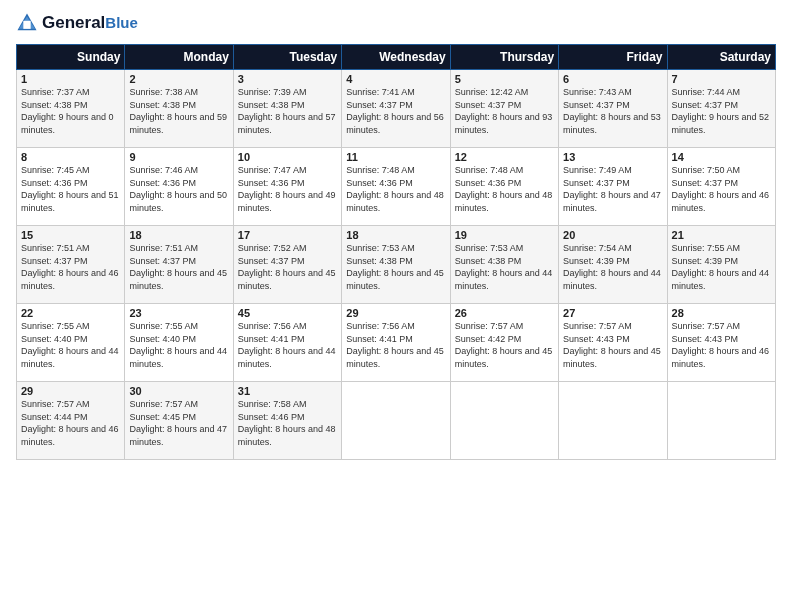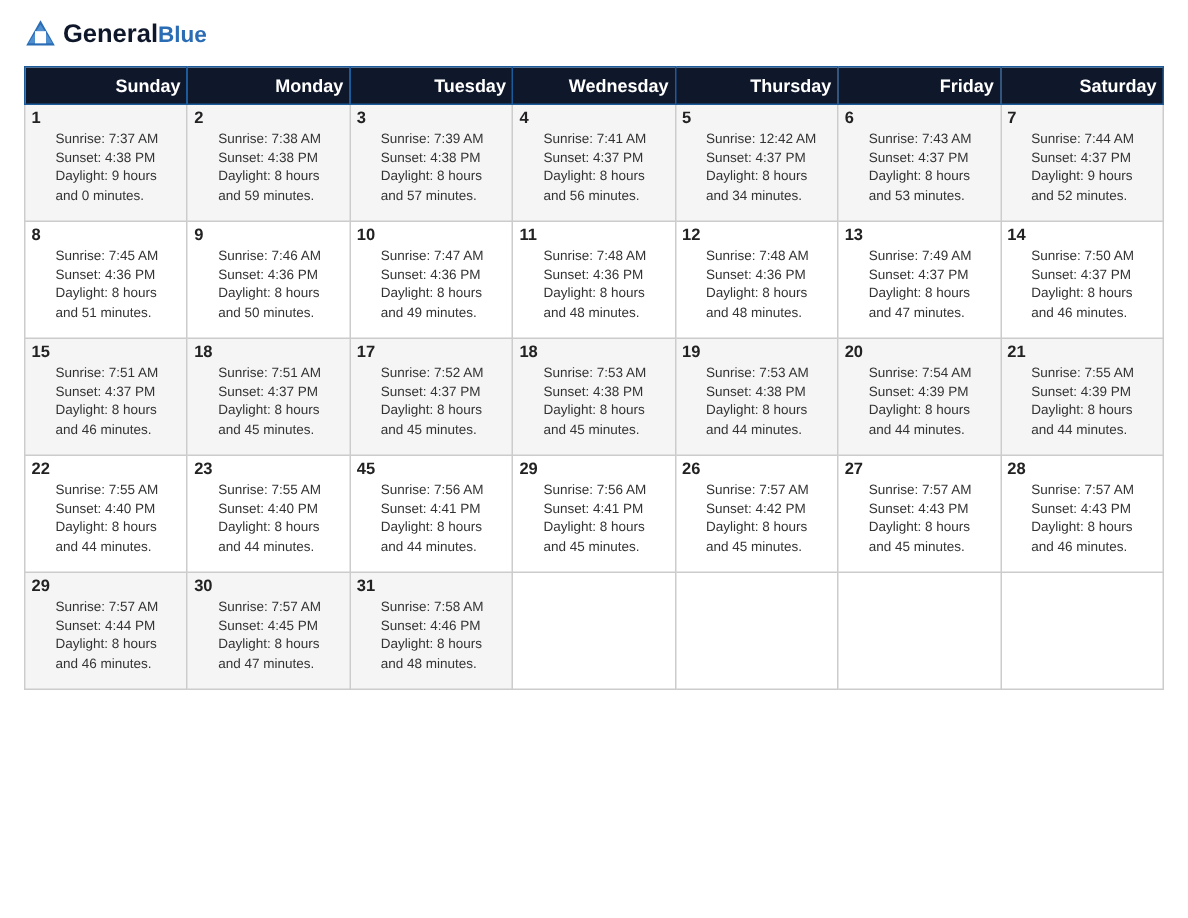--- a/index.html
+++ b/index.html
@@ -83,21 +83,20 @@
     .day-num {
       font-size: 11px;
       font-weight: bold;
       display: block;
       margin-bottom: 1px;
     }
     .day-info {
       font-size: 9px;
       line-height: 1.4;
       color: #333;
-      margin-left: 16px;
     }
     .empty-cell {
       background: #fff !important;
     }
   </style>
 </head>
 <body>
 
 <div class="container">
   <div class="header-row">
@@ -159,21 +158,21 @@
           <span>Sunrise: 7:41 AM</span><br>
           <span>Sunset: 4:37 PM</span><br>
           <span>Daylight: 8 hours and 56 minutes.</span>
         </div>
       </td>
           <td>
         <span class="day-num">5</span>
         <div class="day-info">
           <span>Sunrise: 12:42 AM</span><br>
           <span>Sunset: 4:37 PM</span><br>
-          <span>Daylight: 8 hours and 34 minutes.</span>
+          <span>Daylight: 8 hours and 93 minutes.</span>
         </div>
       </td>
           <td>
         <span class="day-num">6</span>
         <div class="day-info">
           <span>Sunrise: 7:43 AM</span><br>
           <span>Sunset: 4:37 PM</span><br>
           <span>Daylight: 8 hours and 53 minutes.</span>
         </div>
       </td>

